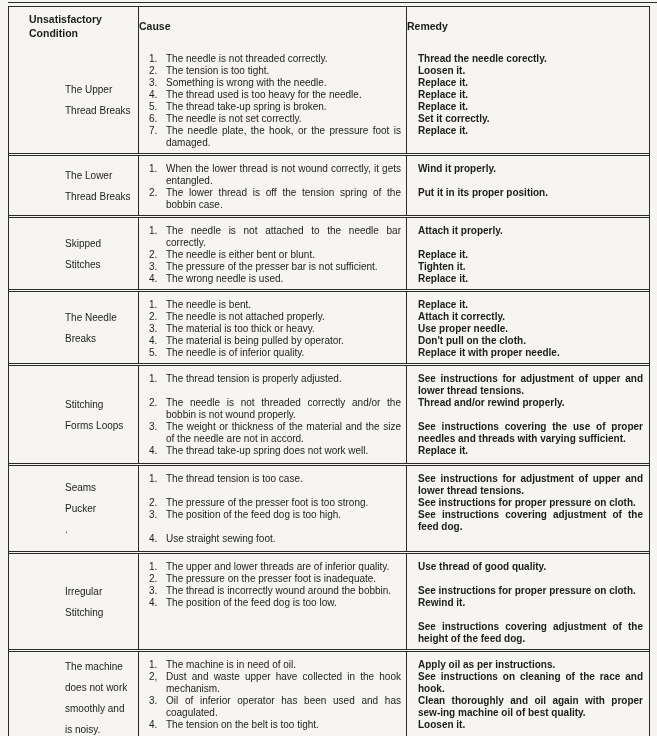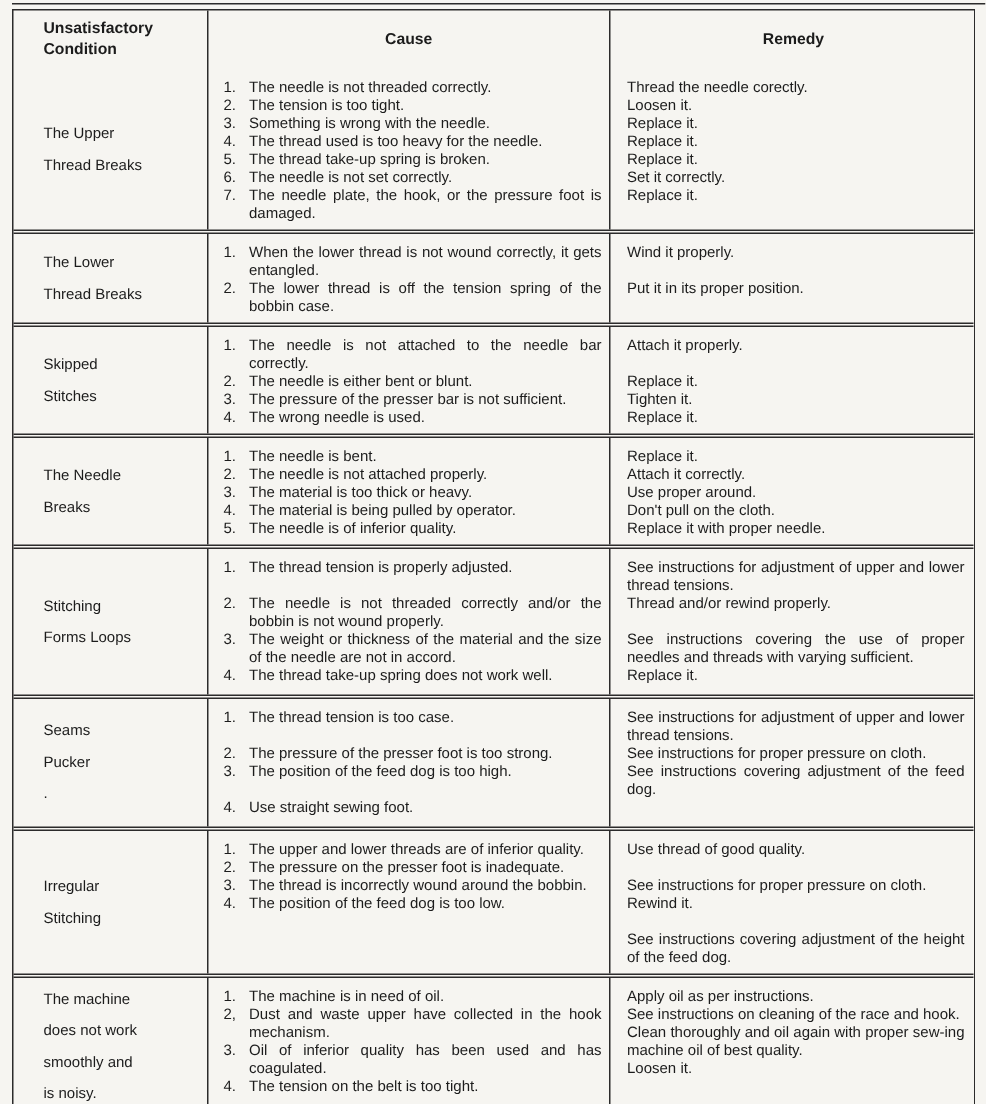--- a/index.html
+++ b/index.html
@@ -37,39 +37,39 @@
   .cell{ box-sizing:border-box; min-width:0; }
   .cell.mid, .cell.right{ border-left:1px solid var(--line); }
 
   
   .hrow{ min-height:39px; }
   .hcell{
     display:flex;flex-direction:column;justify-content:center;
     font-weight:bold;font-size:10.5px;line-height:13.5px;
   }
   .hcell.cond{ align-items:flex-start;padding-left:20px;justify-content:center; }
-  .hcell.ctr{ align-items:center;text-align:center; }
+  .hcell.ctr{ align-items:flex-start;text-align:center; }
 
   
   .cond-cell{
     display:flex;flex-direction:column;justify-content:center;
     padding:4px 4px 4px 20px;
     font-size:10px;
   }
-  .cond-line{ line-height:21px; white-space:nowrap; }
+  .cond-line{ line-height:21px; white-space:nowrap;margin-left:36px; }
 
   
   .cause-cell{ padding:7px 5px 4px 10px; font-size:10px; line-height:12px; }
   .cause-item{ display:flex; }
   .cause-item .n{ flex:0 0 17px; }
   .cause-item .t{ flex:1 1 auto; text-align:justify; }
 
   
   .remedy-cell{ padding:7px 8px 4px 11px; font-size:10px; line-height:12px; }
-  .remedy-item{ text-align:justify; }
+  .remedy-item{ text-align:justify;font-weight:bold; }
 
   .gap{ margin-top:12px; }
 </style>
 </head>
 <body>
 
 <div class="page-top-rule"></div>
 
 <div class="ts-table">
   <div class="trow hrow">
@@ -206,21 +206,21 @@
             <span class="t">The material is being pulled by operator.</span>
           </div>
           <div class="cause-item">
             <span class="n">5.</span>
             <span class="t">The needle is of inferior quality.</span>
           </div>
         </div>
     <div class="cell right remedy-cell">
           <div class="remedy-item">Replace it.</div>
           <div class="remedy-item">Attach it correctly.</div>
-          <div class="remedy-item">Use proper around.</div>
+          <div class="remedy-item">Use proper needle.</div>
           <div class="remedy-item">Don't pull on the cloth.</div>
           <div class="remedy-item">Replace it with proper needle.</div>
         </div>
   </div>
 
   <div class="trow" style="min-height: 100px;">
     <div class="cell cond-cell">
           <div class="cond-line">Stitching</div>
           <div class="cond-line">Forms Loops</div>
         </div>
@@ -323,21 +323,21 @@
           <div class="cause-item">
             <span class="n">1.</span>
             <span class="t">The machine is in need of oil.</span>
           </div>
           <div class="cause-item">
             <span class="n">2,</span>
             <span class="t">Dust and waste upper have collected in the hook mechanism.</span>
           </div>
           <div class="cause-item">
             <span class="n">3.</span>
-            <span class="t">Oil of inferior quality has been used and has coagulated.</span>
+            <span class="t">Oil of inferior operator has been used and has coagulated.</span>
           </div>
           <div class="cause-item">
             <span class="n">4.</span>
             <span class="t">The tension on the belt is too tight.</span>
           </div>
         </div>
     <div class="cell right remedy-cell">
           <div class="remedy-item">Apply oil as per instructions.</div>
           <div class="remedy-item">See instructions on cleaning of the race and hook.</div>
           <div class="remedy-item">Clean thoroughly and oil again with proper sew-ing machine oil of best quality.</div>

